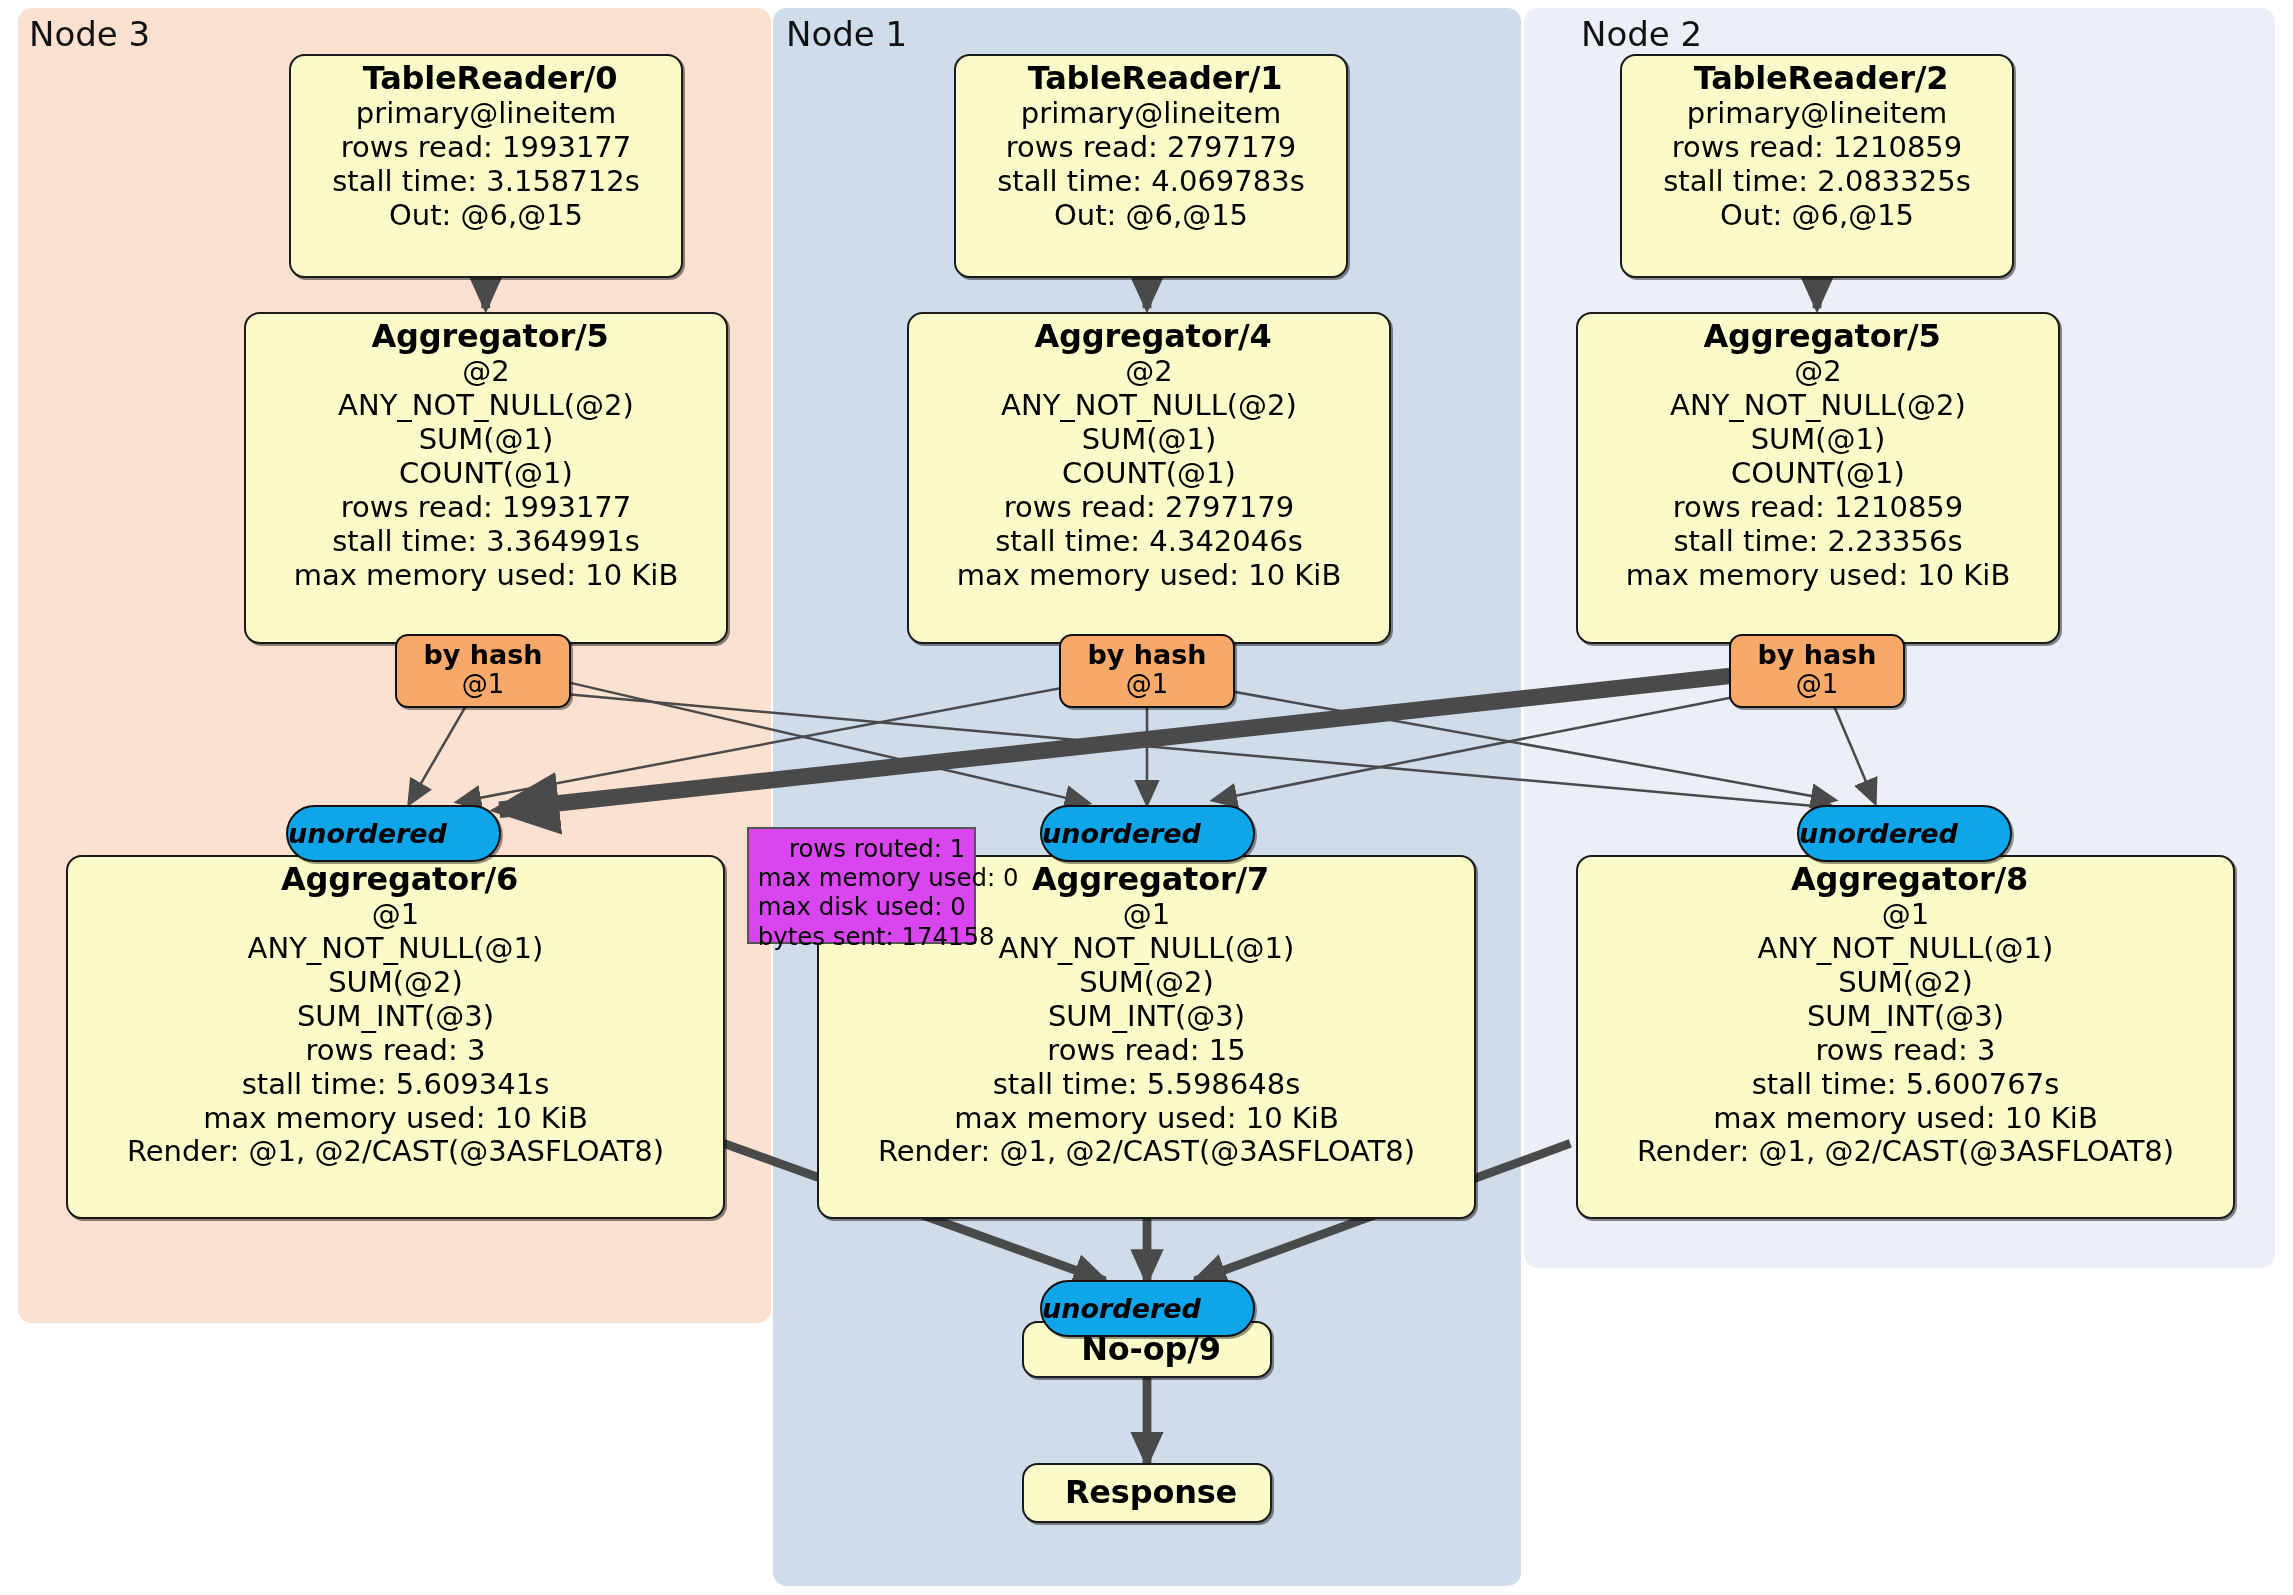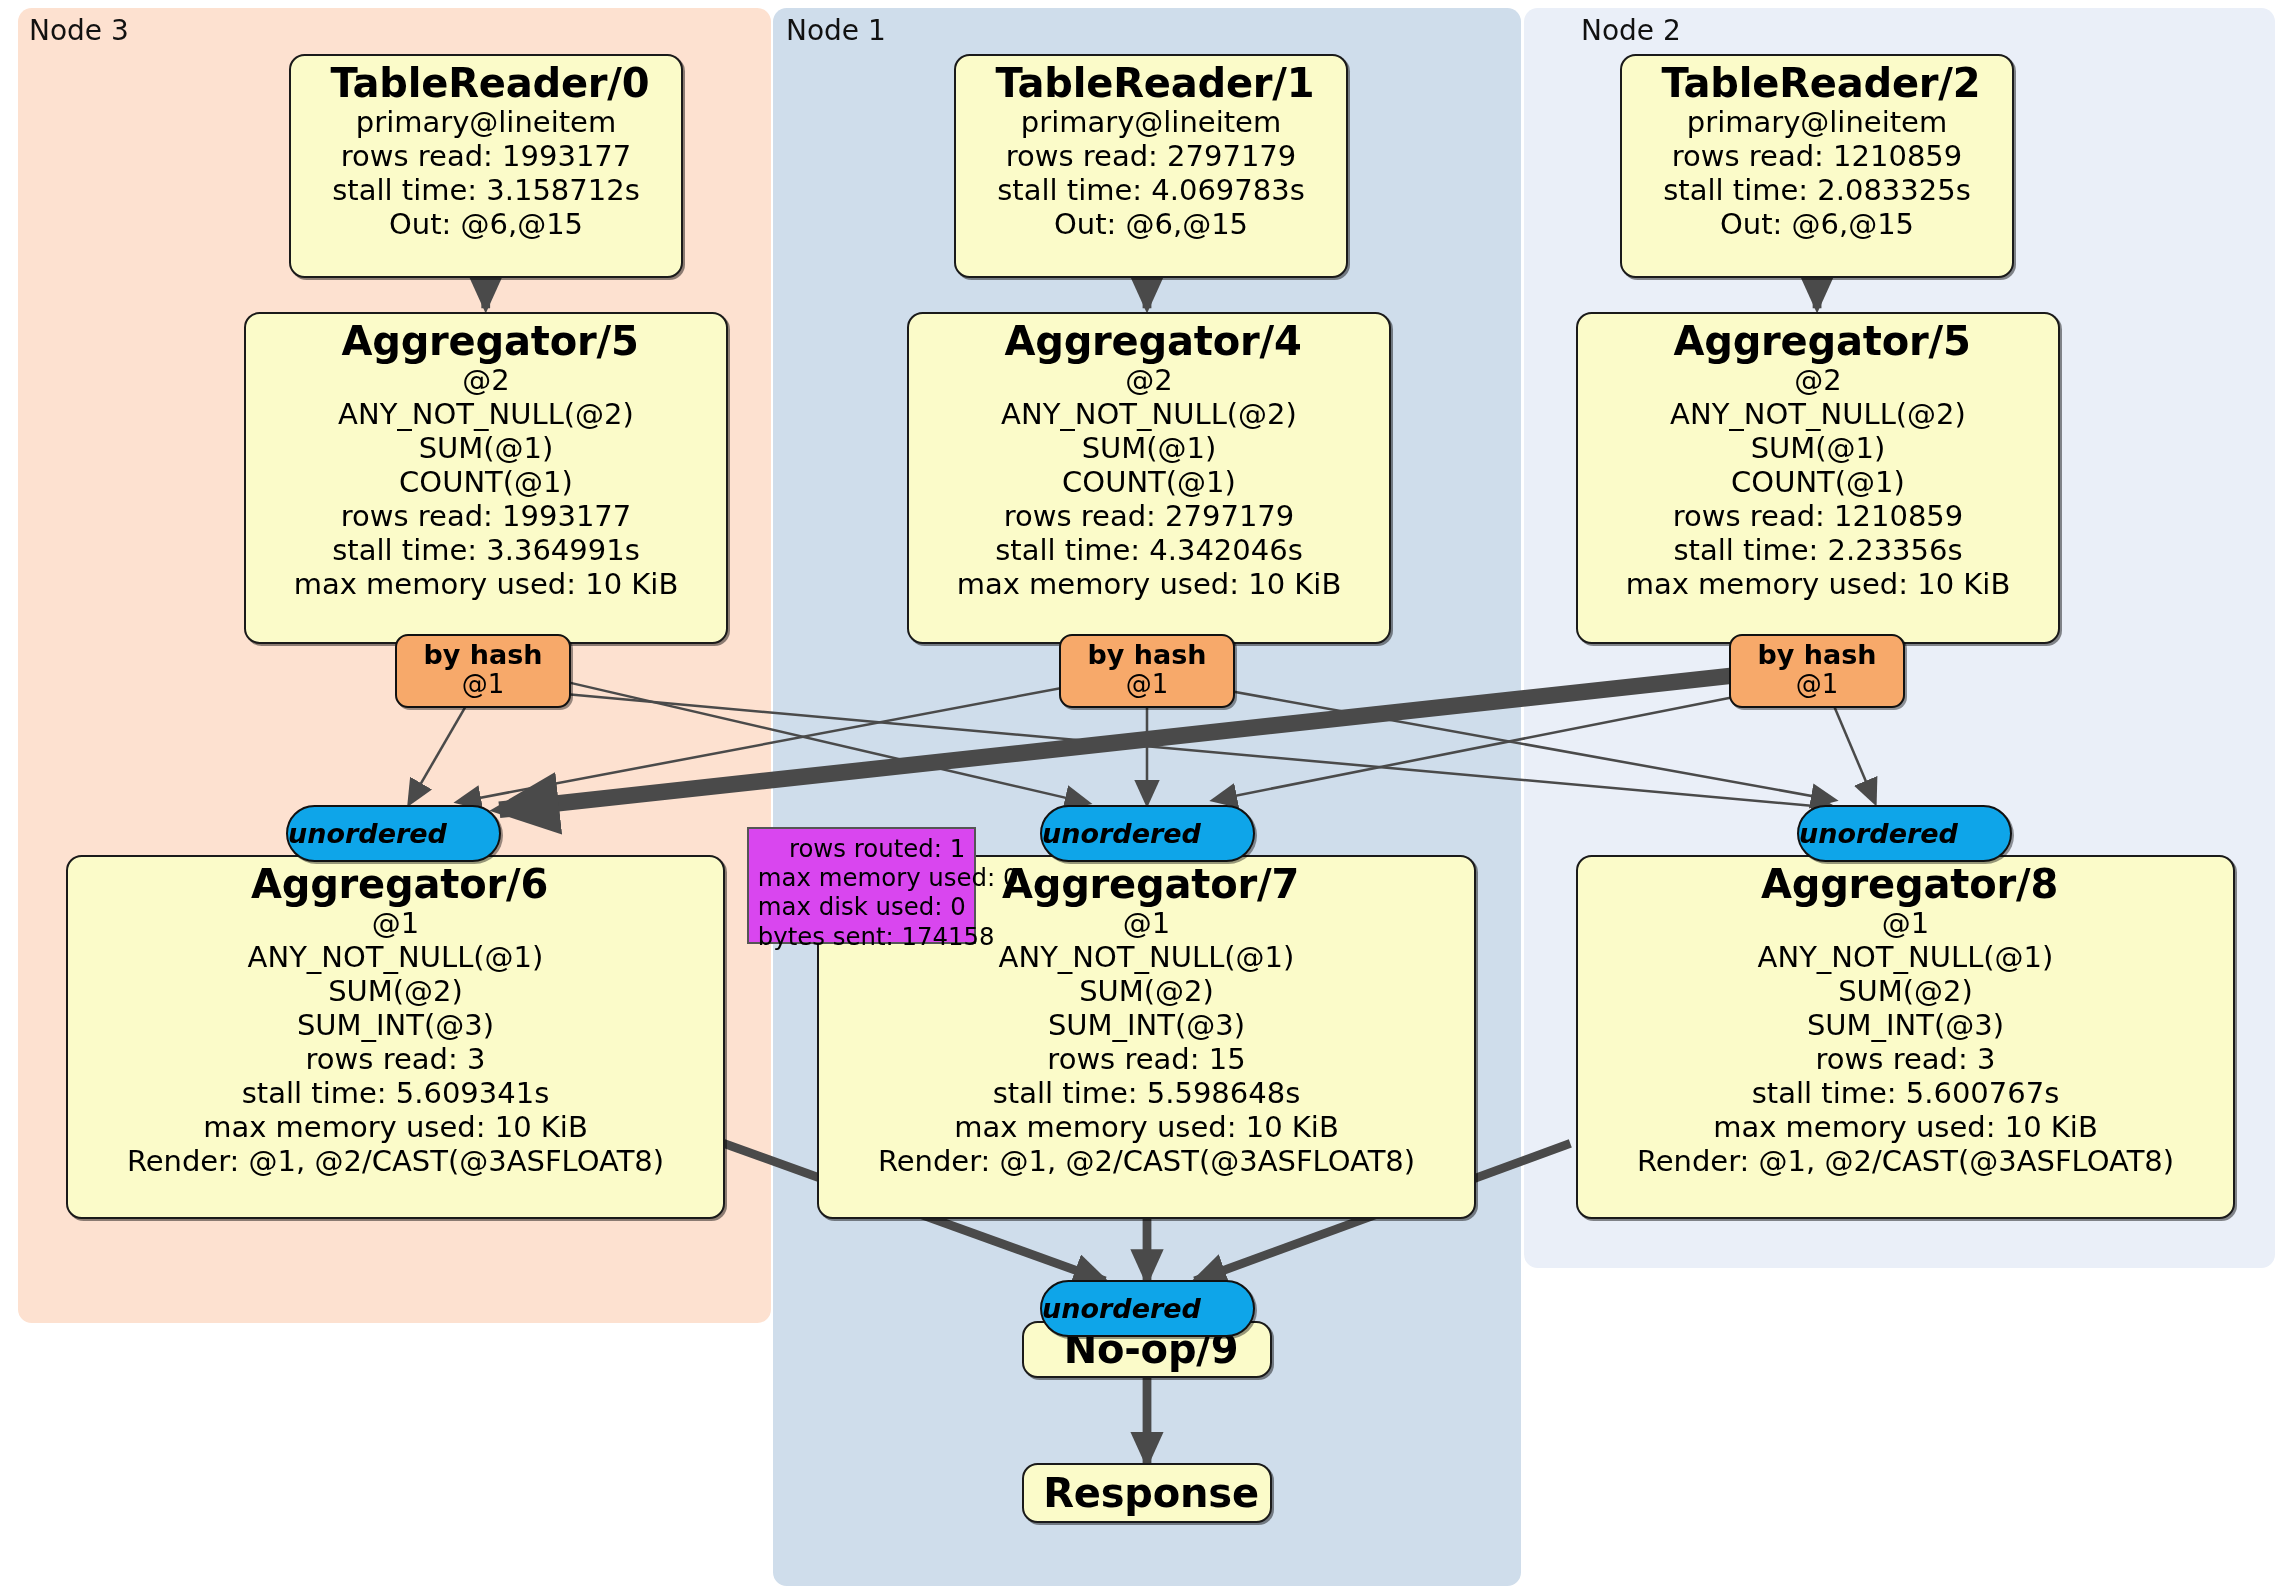--- a/index.html
+++ b/index.html
@@ -23,39 +23,39 @@
     pointer-events: none;
     z-index: 5;
   }
   .cluster {
     position: absolute;
     border-radius: 13.7px;
     z-index: 1;
   }
   .cluster-label {
     position: absolute;
-    font-size: 28px;
+    font-size: 34px;
     color: #111111;
     white-space: nowrap;
     z-index: 2;
     font-family: "DejaVu Sans", "Liberation Sans", sans-serif;
   }
   .op-box {
     position: absolute;
     background: #fbfbc9;
     border: 2.9px solid #1a1a1a;
     border-radius: 15.6px;
     box-sizing: border-box;
     text-align: center;
     z-index: 10;
     padding-top: 3.9px;
     box-shadow: 2px 2px 0 rgba(0,0,0,0.45);
   }
   .op-title {
-    font-size: 40px;
+    font-size: 32px;
     font-weight: bold;
     color: #000000;
     line-height: 1.16;
     letter-spacing: -0.2px;
     margin-left: 8px;
   }
   .op-line {
     font-size: 29px;
     color: #000000;
     line-height: 1.17;

